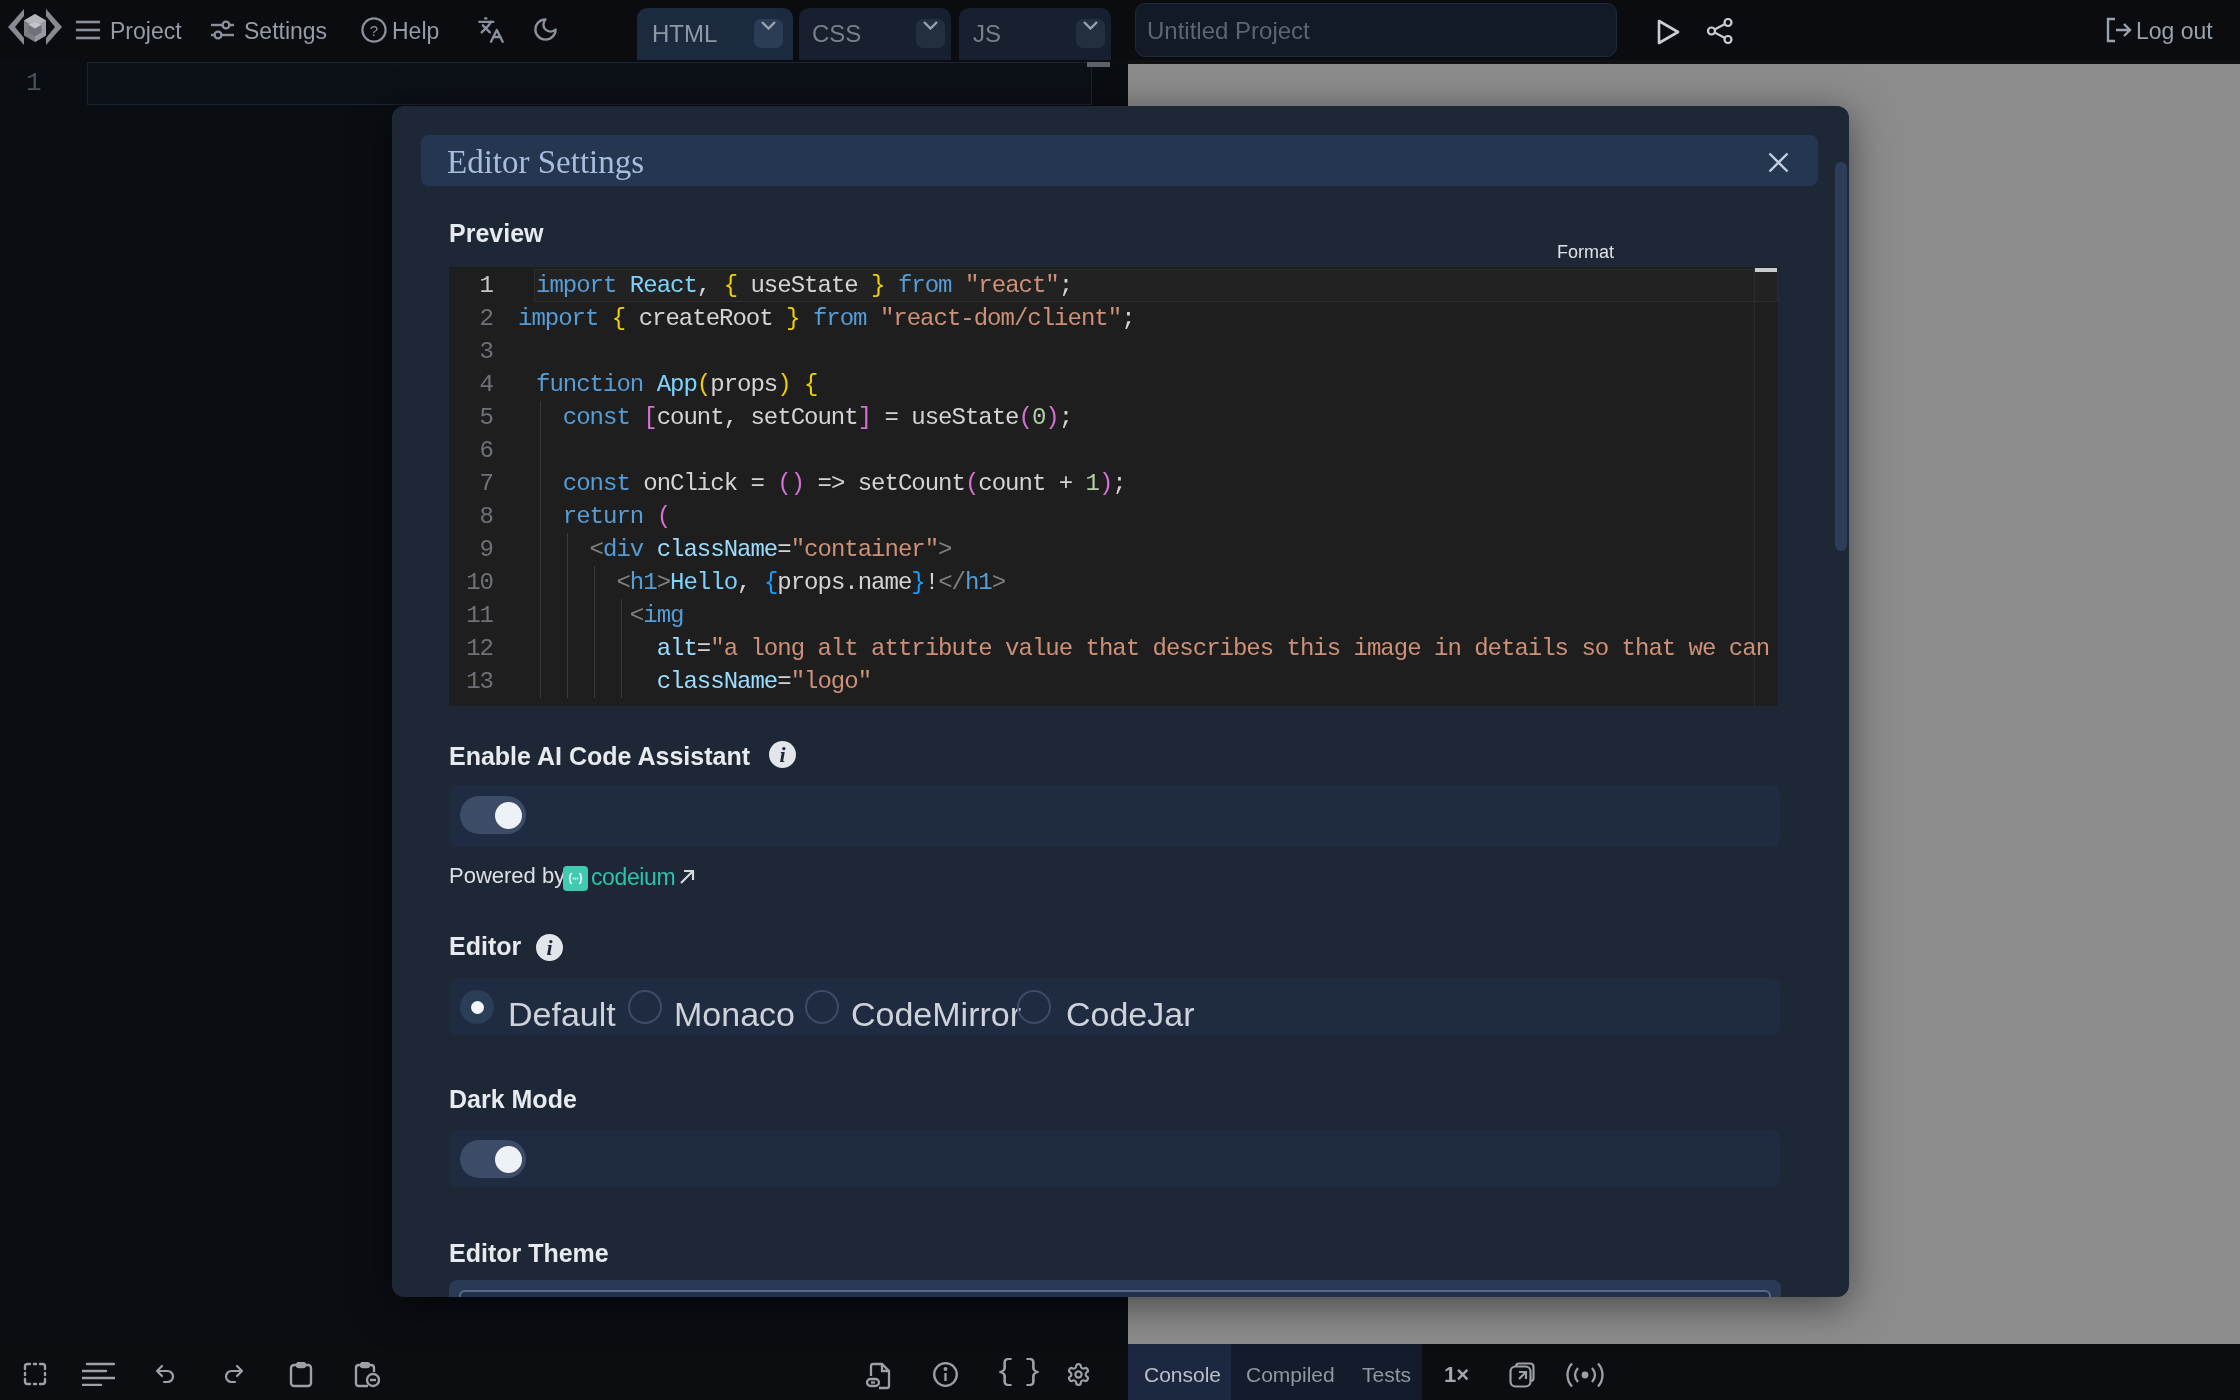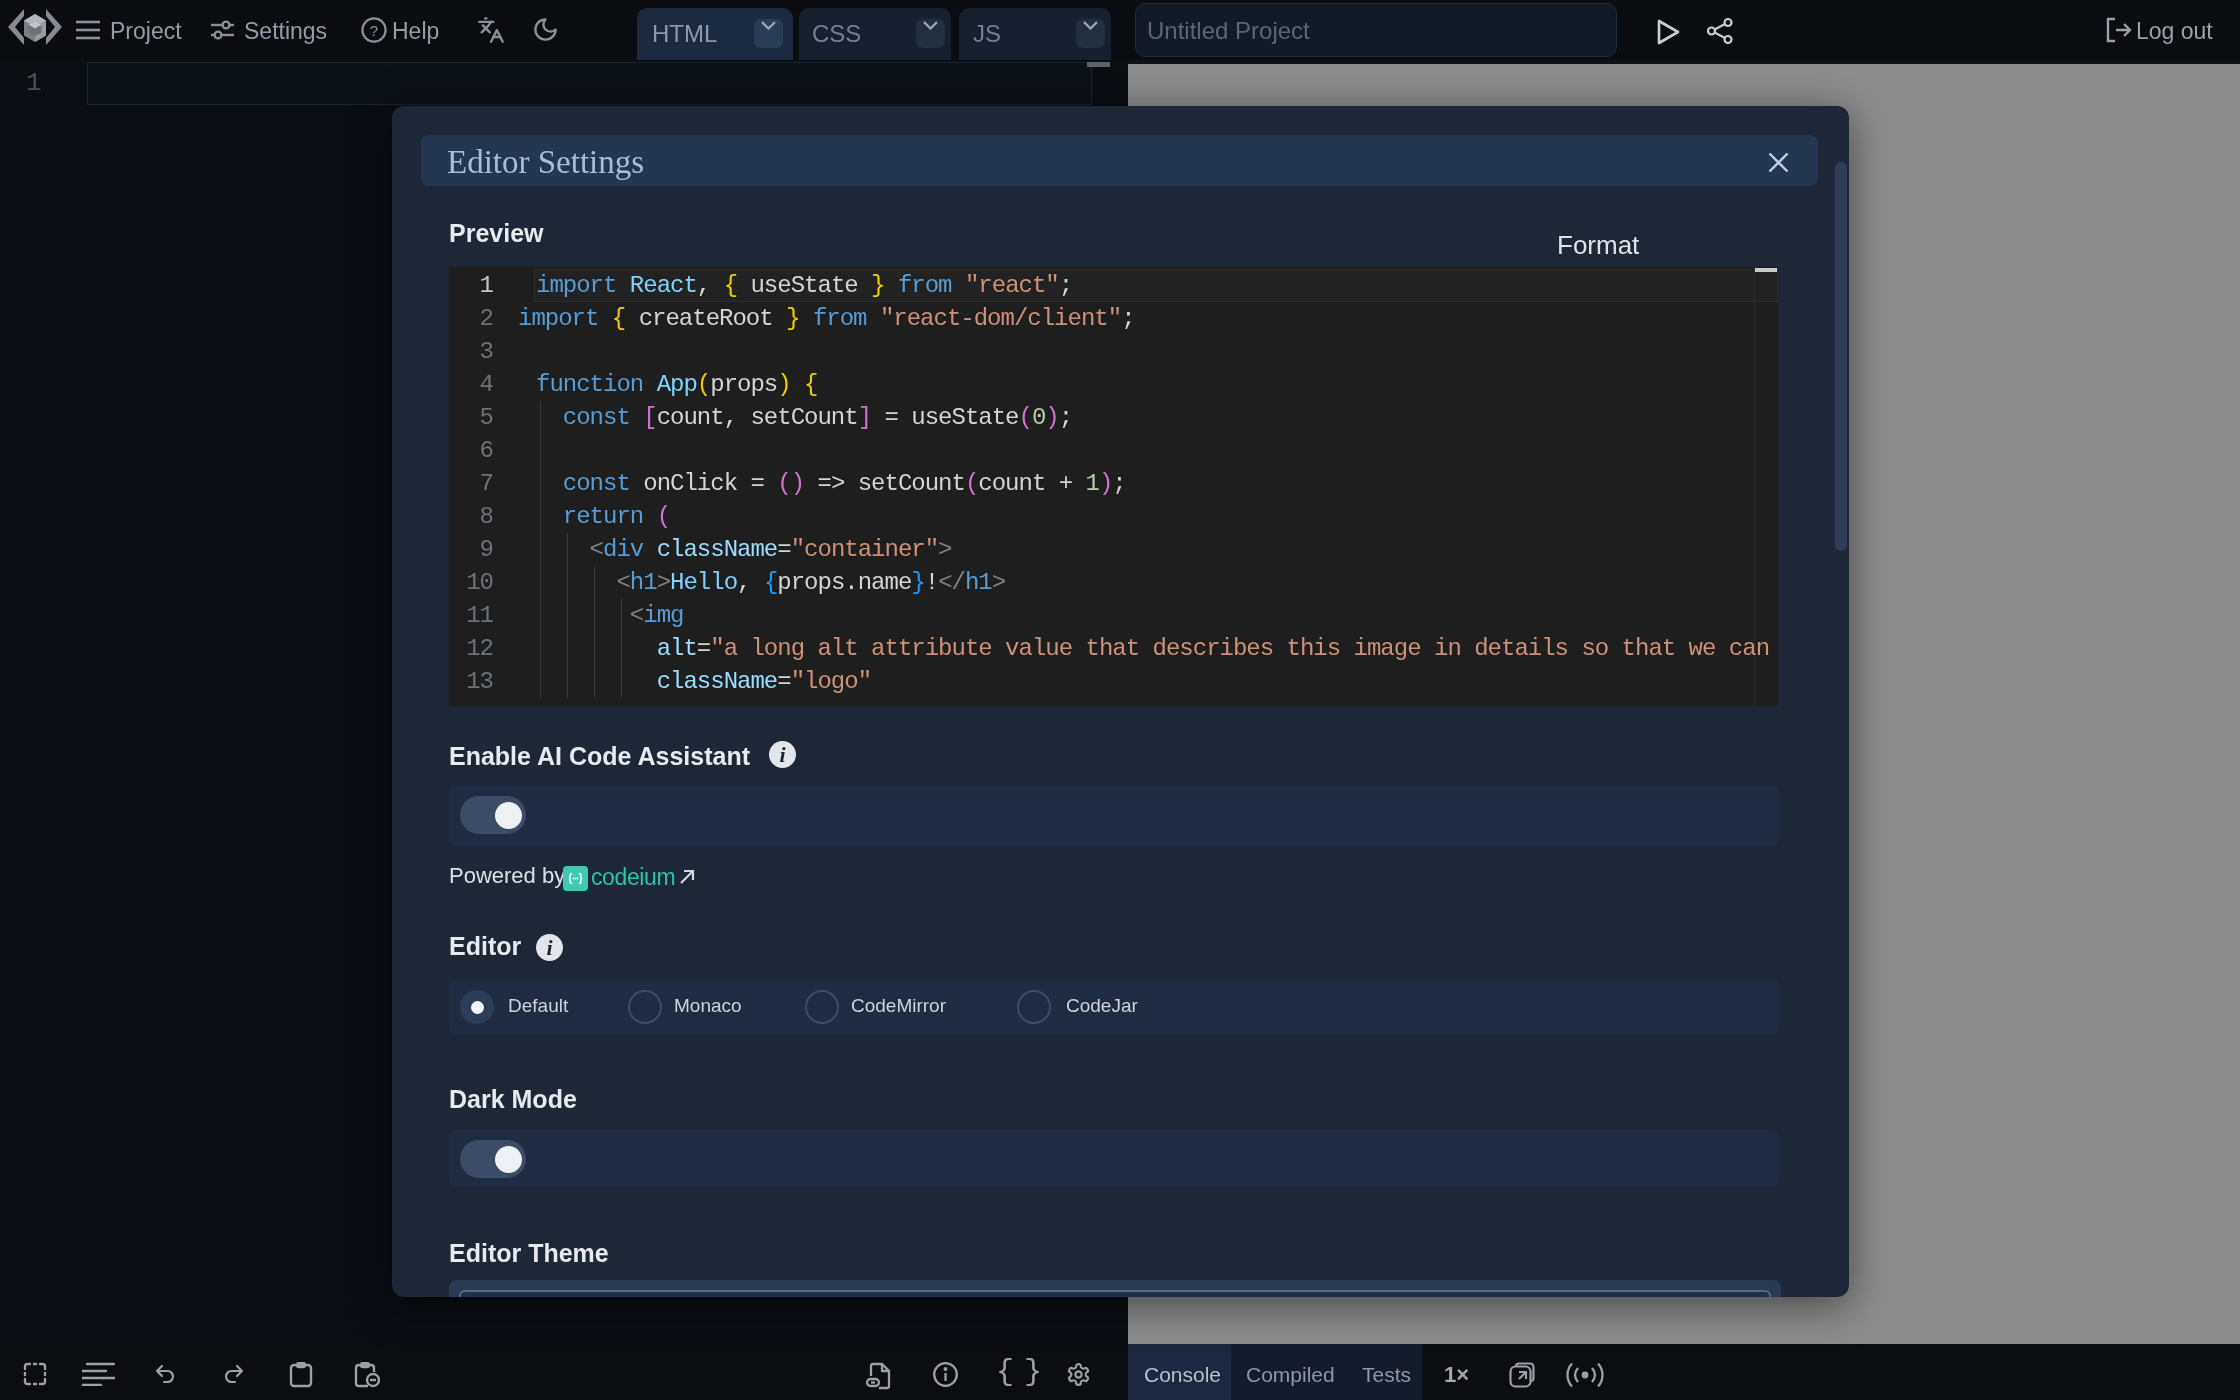--- a/index.html
+++ b/index.html
@@ -40,21 +40,21 @@
 .s{color:#ce9178}.a{color:#9cdcfe}.n{color:#b5cea8}.m{color:#6a9955;font-style:italic}.g{color:#808080}
 .ig{position:absolute;width:1px;background:#3a3a3a;}
 
 .toggle{position:absolute;width:66px;height:38px;background:#3d4c66;border-radius:19px;}
 .knob{position:absolute;left:35px;top:5.5px;width:27px;height:27px;background:#eef1f5;border-radius:50%;}
 .info{position:absolute;width:27px;height:27px;background:#e2e6ea;border-radius:50%;color:#1b2433;
 font-family:"Liberation Serif",serif;font-style:italic;font-weight:700;font-size:22px;text-align:center;line-height:27px;}
 .radio-on{position:absolute;width:34px;height:34px;border-radius:50%;background:#2c3d58;}
 .radio-on::after{content:"";position:absolute;left:10.5px;top:10.5px;width:13px;height:13px;border-radius:50%;background:#f4f7fa;}
 .radio-off{position:absolute;width:34px;height:34px;border-radius:50%;border:2px solid #3c4c66;box-sizing:border-box;}
-.rlabel{position:absolute;color:#ced3da;font-size:19px;}
+.rlabel{position:absolute;color:#ced3da;font-size:34px;}
 #mscroll{left:1835px;top:162px;width:12px;height:389px;background:#2d3c57;border-radius:6px;}
 svg{display:block}
 </style></head>
 <body>
 <div id="stage">
 <div class="abs" id="topbar"></div>
 <div class="abs" id="editorpane"></div>
 <div class="abs" id="previewpane"></div>
 <div class="abs" id="prevtop"></div>
 <div class="abs" id="lineone"></div>
@@ -224,21 +224,21 @@
 <div class="abs" id="modal"></div>
 <div class="abs" id="mtitle"></div>
 <div class="abs" id="mtitletxt">Editor Settings</div>
 <svg class="abs" style="left:1768px;top:152px" width="21" height="21" viewBox="0 0 21 21">
       <g stroke="#c3d0e4" stroke-width="2.4">
         <line x1="1.5" y1="1.5" x2="19.5" y2="19.5"></line>
         <line x1="19.5" y1="1.5" x2="1.5" y2="19.5"></line>
       </g>
     </svg>
 <div class="abs h2" style="left:449px;top:219px">Preview</div>
-<div class="abs" style="left:1557px;top:230px;color:#dfe3e8;font-size:26px">Format</div>
+<div class="abs" style="left:1557px;top:242px;color:#dfe3e8;font-size:18px">Format</div>
 <div class="abs" id="codebox">
 <div class="abs" style="left:85px;top:2px;width:1244px;height:33px;background:#222222;border:1px solid #2c2c2c;box-sizing:border-box"></div>
 <div class="abs" style="left:1305px;top:0;width:1px;height:439px;background:#2e2e2e"></div>
 <div class="abs" style="left:1306px;top:1px;width:22px;height:4px;background:#c9cbce"></div>
 <div class="abs ig" style="left:91px;top:134px;height:297px"></div>
 <div class="abs ig" style="left:118px;top:266px;height:165px"></div>
 <div class="abs ig" style="left:145px;top:299px;height:132px"></div>
 <div class="abs ig" style="left:172px;top:332px;height:99px"></div>
 <div class="gn" style="top:2px;color:#c2c6ca">1</div>
 <div class="gn" style="top:35px">2</div>

